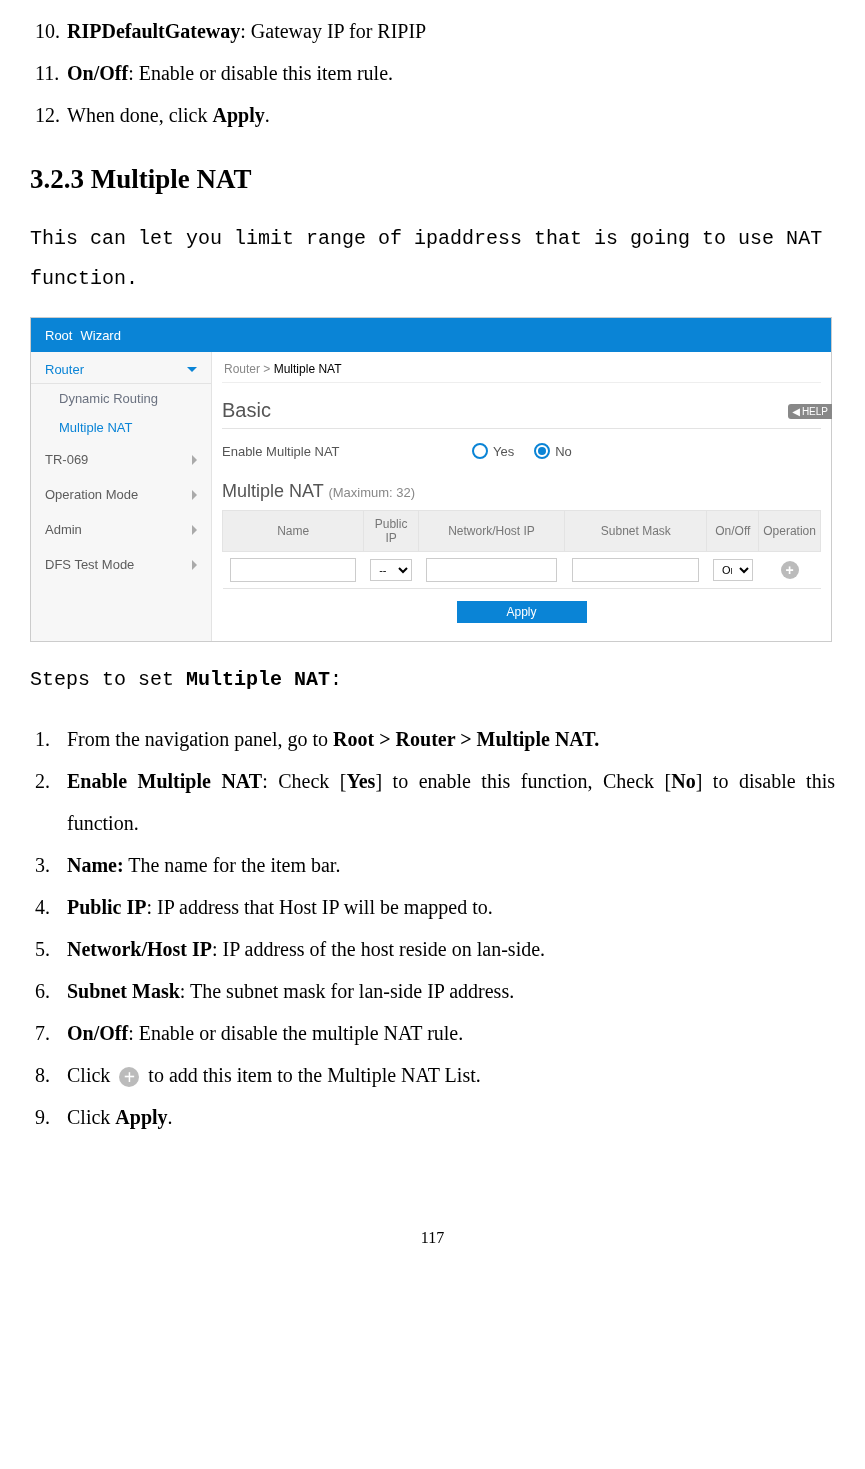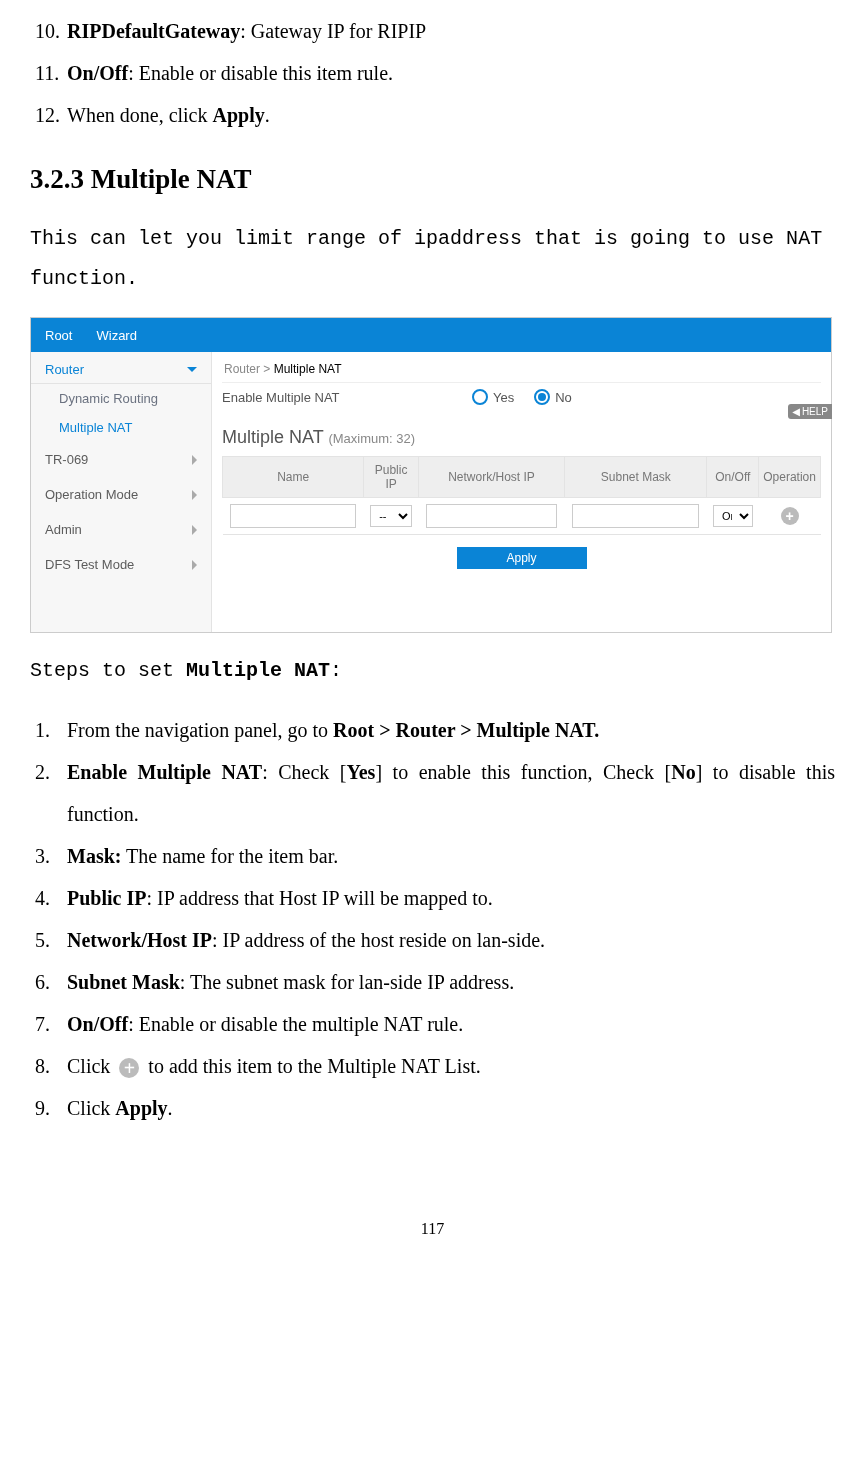--- a/index.html
+++ b/index.html
@@ -68,21 +68,21 @@
     font-family: Arial, sans-serif;
     position: relative;
     background: #fff;
   }
   .ui-topbar {
     background: #0a84d6;
     height: 34px;
     display: flex;
     align-items: center;
     padding: 0 14px;
-    gap: 24px;
+    gap: 8px;
     color: #fff;
     font-size: 13px;
   }
   .ui-topbar .tab {
     height: 100%;
     display: flex;
     align-items: center;
   }
   .ui-body {
     display: flex;
@@ -217,20 +217,21 @@
         </div>
       </div>
       <div class="ui-main">
         <div class="ui-bc">
           <span>Router &gt; </span><span class="active">Multiple NAT</span>
         </div>
         <div class="help-tag">
           <span>◀</span>
           <span>HELP</span>
         </div>
+        <div class="section-title">Basic</div>
         <div class="setting-row">
           <div class="lbl">Enable Multiple NAT</div>
           <label class="radio">
             <span class="radio-circle"></span>
             <span>Yes</span>
           </label>
           <label class="radio">
             <span class="radio-circle checked"></span>
             <span>No</span>
           </label>
@@ -273,21 +274,21 @@
   <div class="list-item-sm">
     <div class="num">1.</div>
     <div class="content"><span>From the navigation panel, go to </span><b>Root &gt; Router &gt; Multiple NAT.</b></div>
   </div>
   <div class="list-item-sm">
     <div class="num">2.</div>
     <div class="content" style="text-align:justify;"><b>Enable Multiple NAT</b><span>: Check [</span><b>Yes</b><span>] to enable this function, Check [</span><b>No</b><span>] to disable this function.</span></div>
   </div>
   <div class="list-item-sm">
     <div class="num">3.</div>
-    <div class="content"><b>Mask:</b><span> The name for the item bar.</span></div>
+    <div class="content"><b>Name:</b><span> The name for the item bar.</span></div>
   </div>
   <div class="list-item-sm">
     <div class="num">4.</div>
     <div class="content"><b>Public IP</b><span>: IP address that Host IP will be mapped to.</span></div>
   </div>
   <div class="list-item-sm">
     <div class="num">5.</div>
     <div class="content"><b>Network/Host IP</b><span>: IP address of the host reside on lan-side.</span></div>
   </div>
   <div class="list-item-sm">

